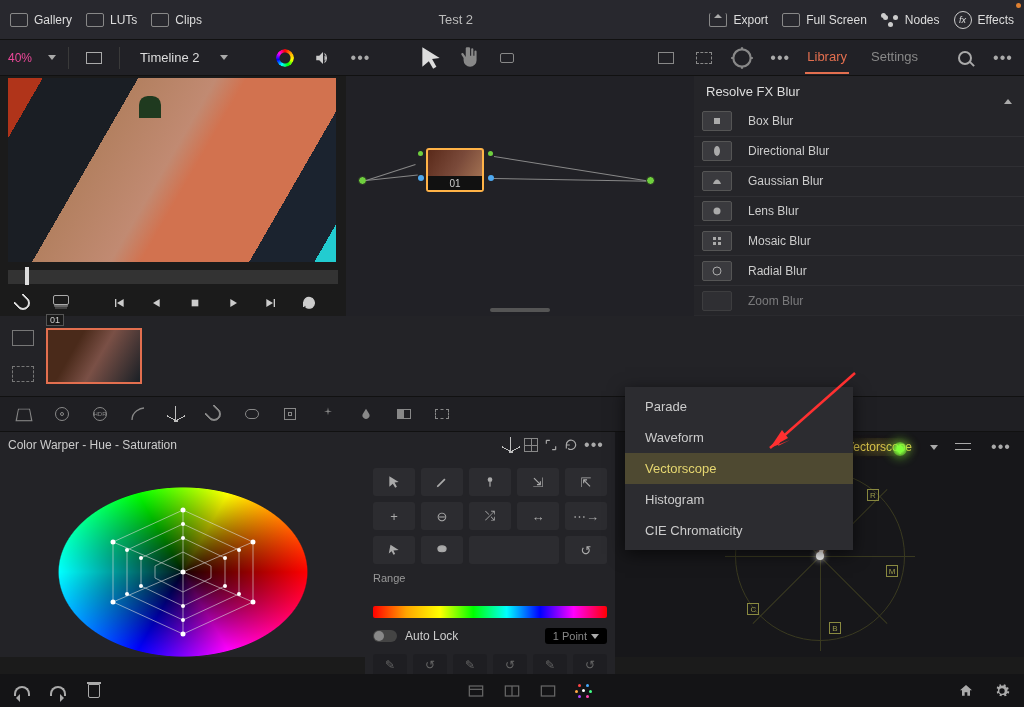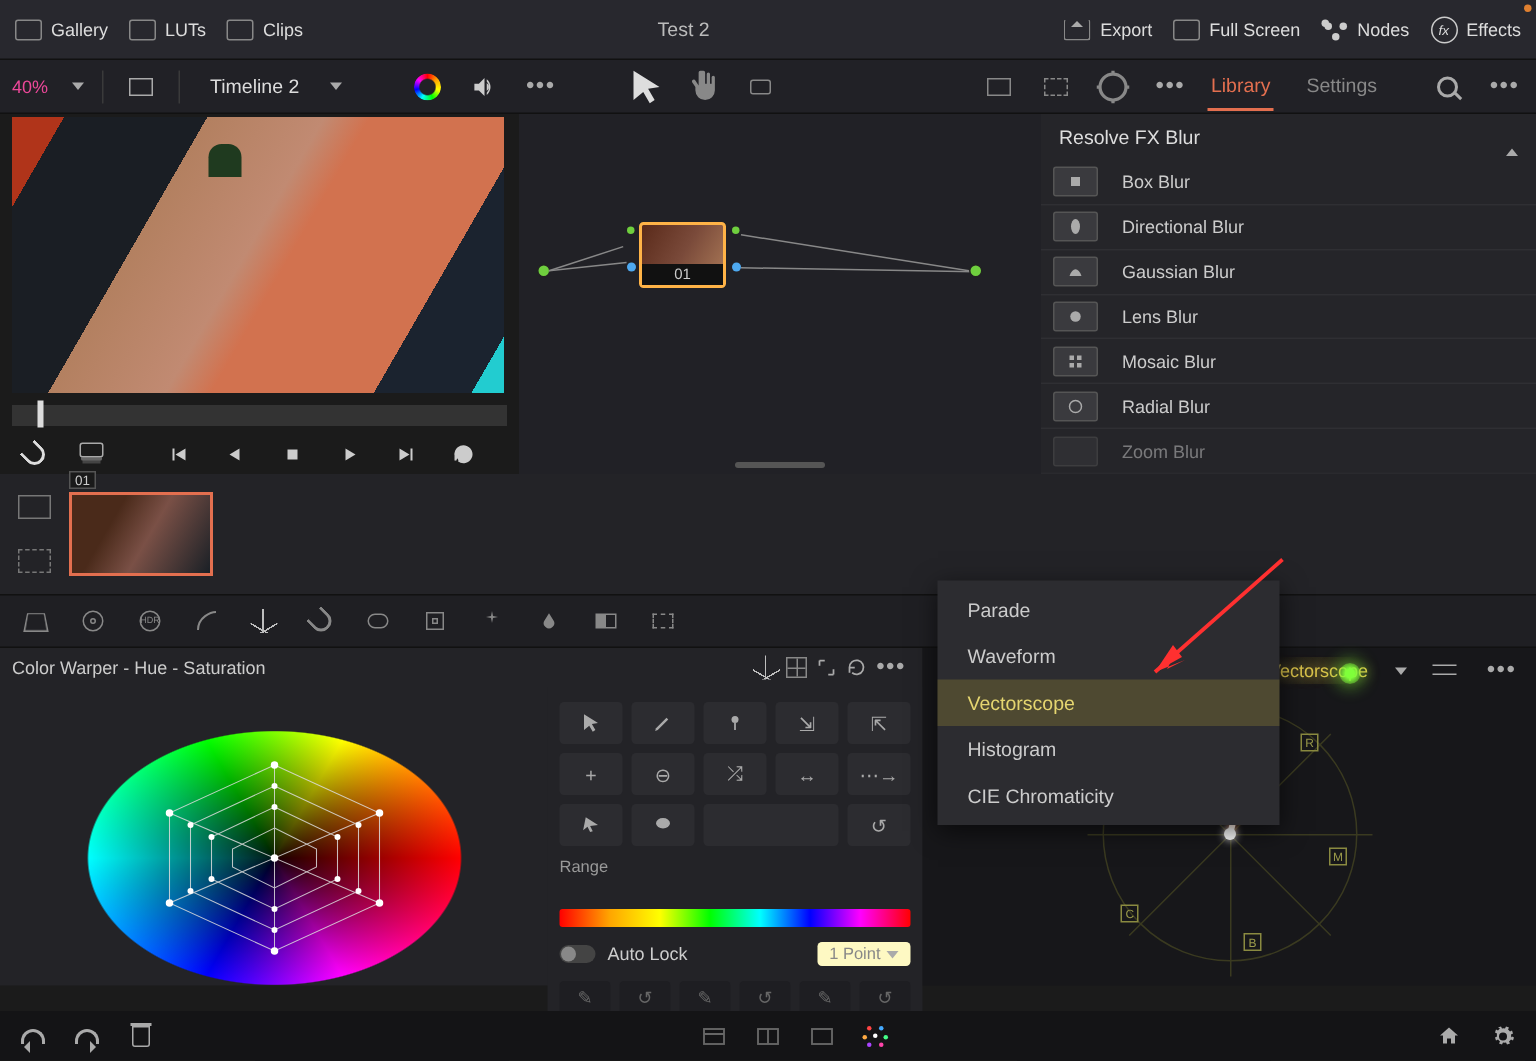--- a/index.html
+++ b/index.html
@@ -262,21 +262,21 @@
     height: 28px; background:#2c2c30; border-radius:3px;
     display:flex;align-items:center;justify-content:center;color:#aaa;cursor:pointer;
     font-size: 13px;
   }
   .ctrl-cell svg{width:14px;height:14px;fill:#aaa;}
   .range-label{color:#999;font-size:11px;margin:8px 0 22px;}
   .range-bar{height:12px;background:linear-gradient(90deg,red,orange,yellow,lime,cyan,blue,magenta,red);border-radius:2px;}
   .autolock-row{display:flex;align-items:center;gap:8px;margin-top:10px;font-size:12px;color:#ccc;}
   .toggle{width:24px;height:12px;background:#444;border-radius:6px;position:relative;}
   .toggle::after{content:'';position:absolute;left:1px;top:1px;width:10px;height:10px;background:#888;border-radius:50%;}
-  .al-sel{margin-left:auto;background:#fef9c3;padding:2px 8px;border-radius:3px;font-size:11px;color:#888;display:flex;align-items:center;gap:4px;}
+  .al-sel{margin-left:auto;background:#000000;padding:2px 8px;border-radius:3px;font-size:11px;color:#888;display:flex;align-items:center;gap:4px;}
   .slider-row{display:flex;gap:8px;margin-top:6px;}
   .slider-box{flex:1;text-align:center;font-size:10px;color:#777;}
   .mini-slider{height:3px;background:#444;margin-top:3px;position:relative;}
   .sm-ctrl-row { display:flex; gap:6px; margin-top:10px; }
   .sm-ctrl { flex:1; height:22px; background:#1e1e22;border-radius:3px;display:flex;align-items:center;justify-content:center;color:#666;}
 
   .scopes {
     flex:1;
     background:#17171a;
     position:relative;

